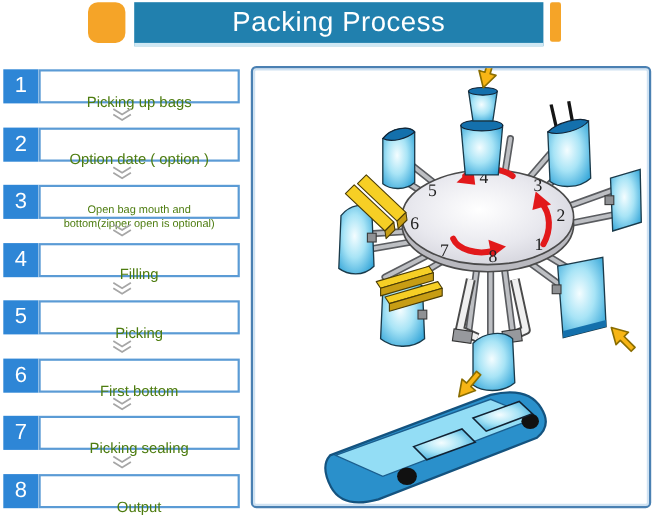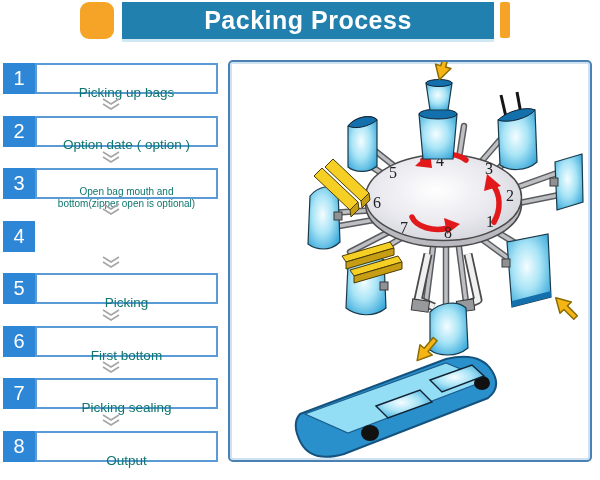--- a/index.html
+++ b/index.html
@@ -11,21 +11,21 @@
   .orange-square{
     position:absolute;left:80px;top:2px;width:34px;height:37px;
     background:#F5A428;border-radius:9px;
   }
   .title-bar{
     position:absolute;left:122px;top:2px;width:372px;height:37px;
     background:#2180AE;border-bottom:3px solid #cfe8f4;
     display:flex;align-items:center;justify-content:center;
   }
   .title-bar span{
-    color:#ffffff;font-size:25px;font-weight:bold;letter-spacing:.5px;
+    color:#ffffff;font-size:25px;font-weight:normal;letter-spacing:.5px;
   }
   .orange-bar{
     position:absolute;left:500px;top:2px;width:10px;height:36px;
     background:#F5A428;border-radius:2px;
   }
   
   .steps{
     position:absolute;left:3px;top:63px;width:215px;height:399px;
     display:flex;flex-direction:column;
   }
@@ -33,21 +33,21 @@
   .step-num{
     width:32px;height:31px;background:#2E86D6;color:#fff;
     display:flex;align-items:center;justify-content:center;
     font-size:20px;flex:none;
   }
   .step-box{
     flex:1;border:2px solid #5B9BD5;background:#fff;
     display:flex;align-items:center;justify-content:center;
   }
   .step-label{
-    font-size:13.5px;color:#0f766e;text-align:center;
+    font-size:13.5px;color:#4d7c0f;text-align:center;
     white-space:pre-line;line-height:1.15;margin-top:28px;
   }
   .step-label.small{font-size:10px;}
   .chev{flex:1;display:flex;align-items:center;justify-content:center;}
   .chev svg{display:block;}
   
   .panel{
     position:absolute;left:228px;top:60px;width:364px;height:402px;
     border:2px solid #4A80B2;border-radius:5px;background:#fff;
     box-shadow:inset 0 0 0 2px #cfe2f2;box-sizing:border-box;
@@ -100,20 +100,23 @@
   </div>
   <div class="chev">
     <svg width="22" height="13" viewBox="0 0 22 13">
         <polyline points="3,1 11,6 19,1" fill="none" stroke="#a6a6a6" stroke-width="1.6"></polyline>
         <polyline points="3,6 11,11 19,6" fill="none" stroke="#a6a6a6" stroke-width="1.6"></polyline>
       </svg>
   </div>
 
   <div class="step-row">
     <div class="step-num">4</div>
+    <div class="step-box">
+      <span class="step-label">Filling</span>
+    </div>
   </div>
   <div class="chev">
     <svg width="22" height="13" viewBox="0 0 22 13">
         <polyline points="3,1 11,6 19,1" fill="none" stroke="#a6a6a6" stroke-width="1.6"></polyline>
         <polyline points="3,6 11,11 19,6" fill="none" stroke="#a6a6a6" stroke-width="1.6"></polyline>
       </svg>
   </div>
 
   <div class="step-row">
     <div class="step-num">5</div>

